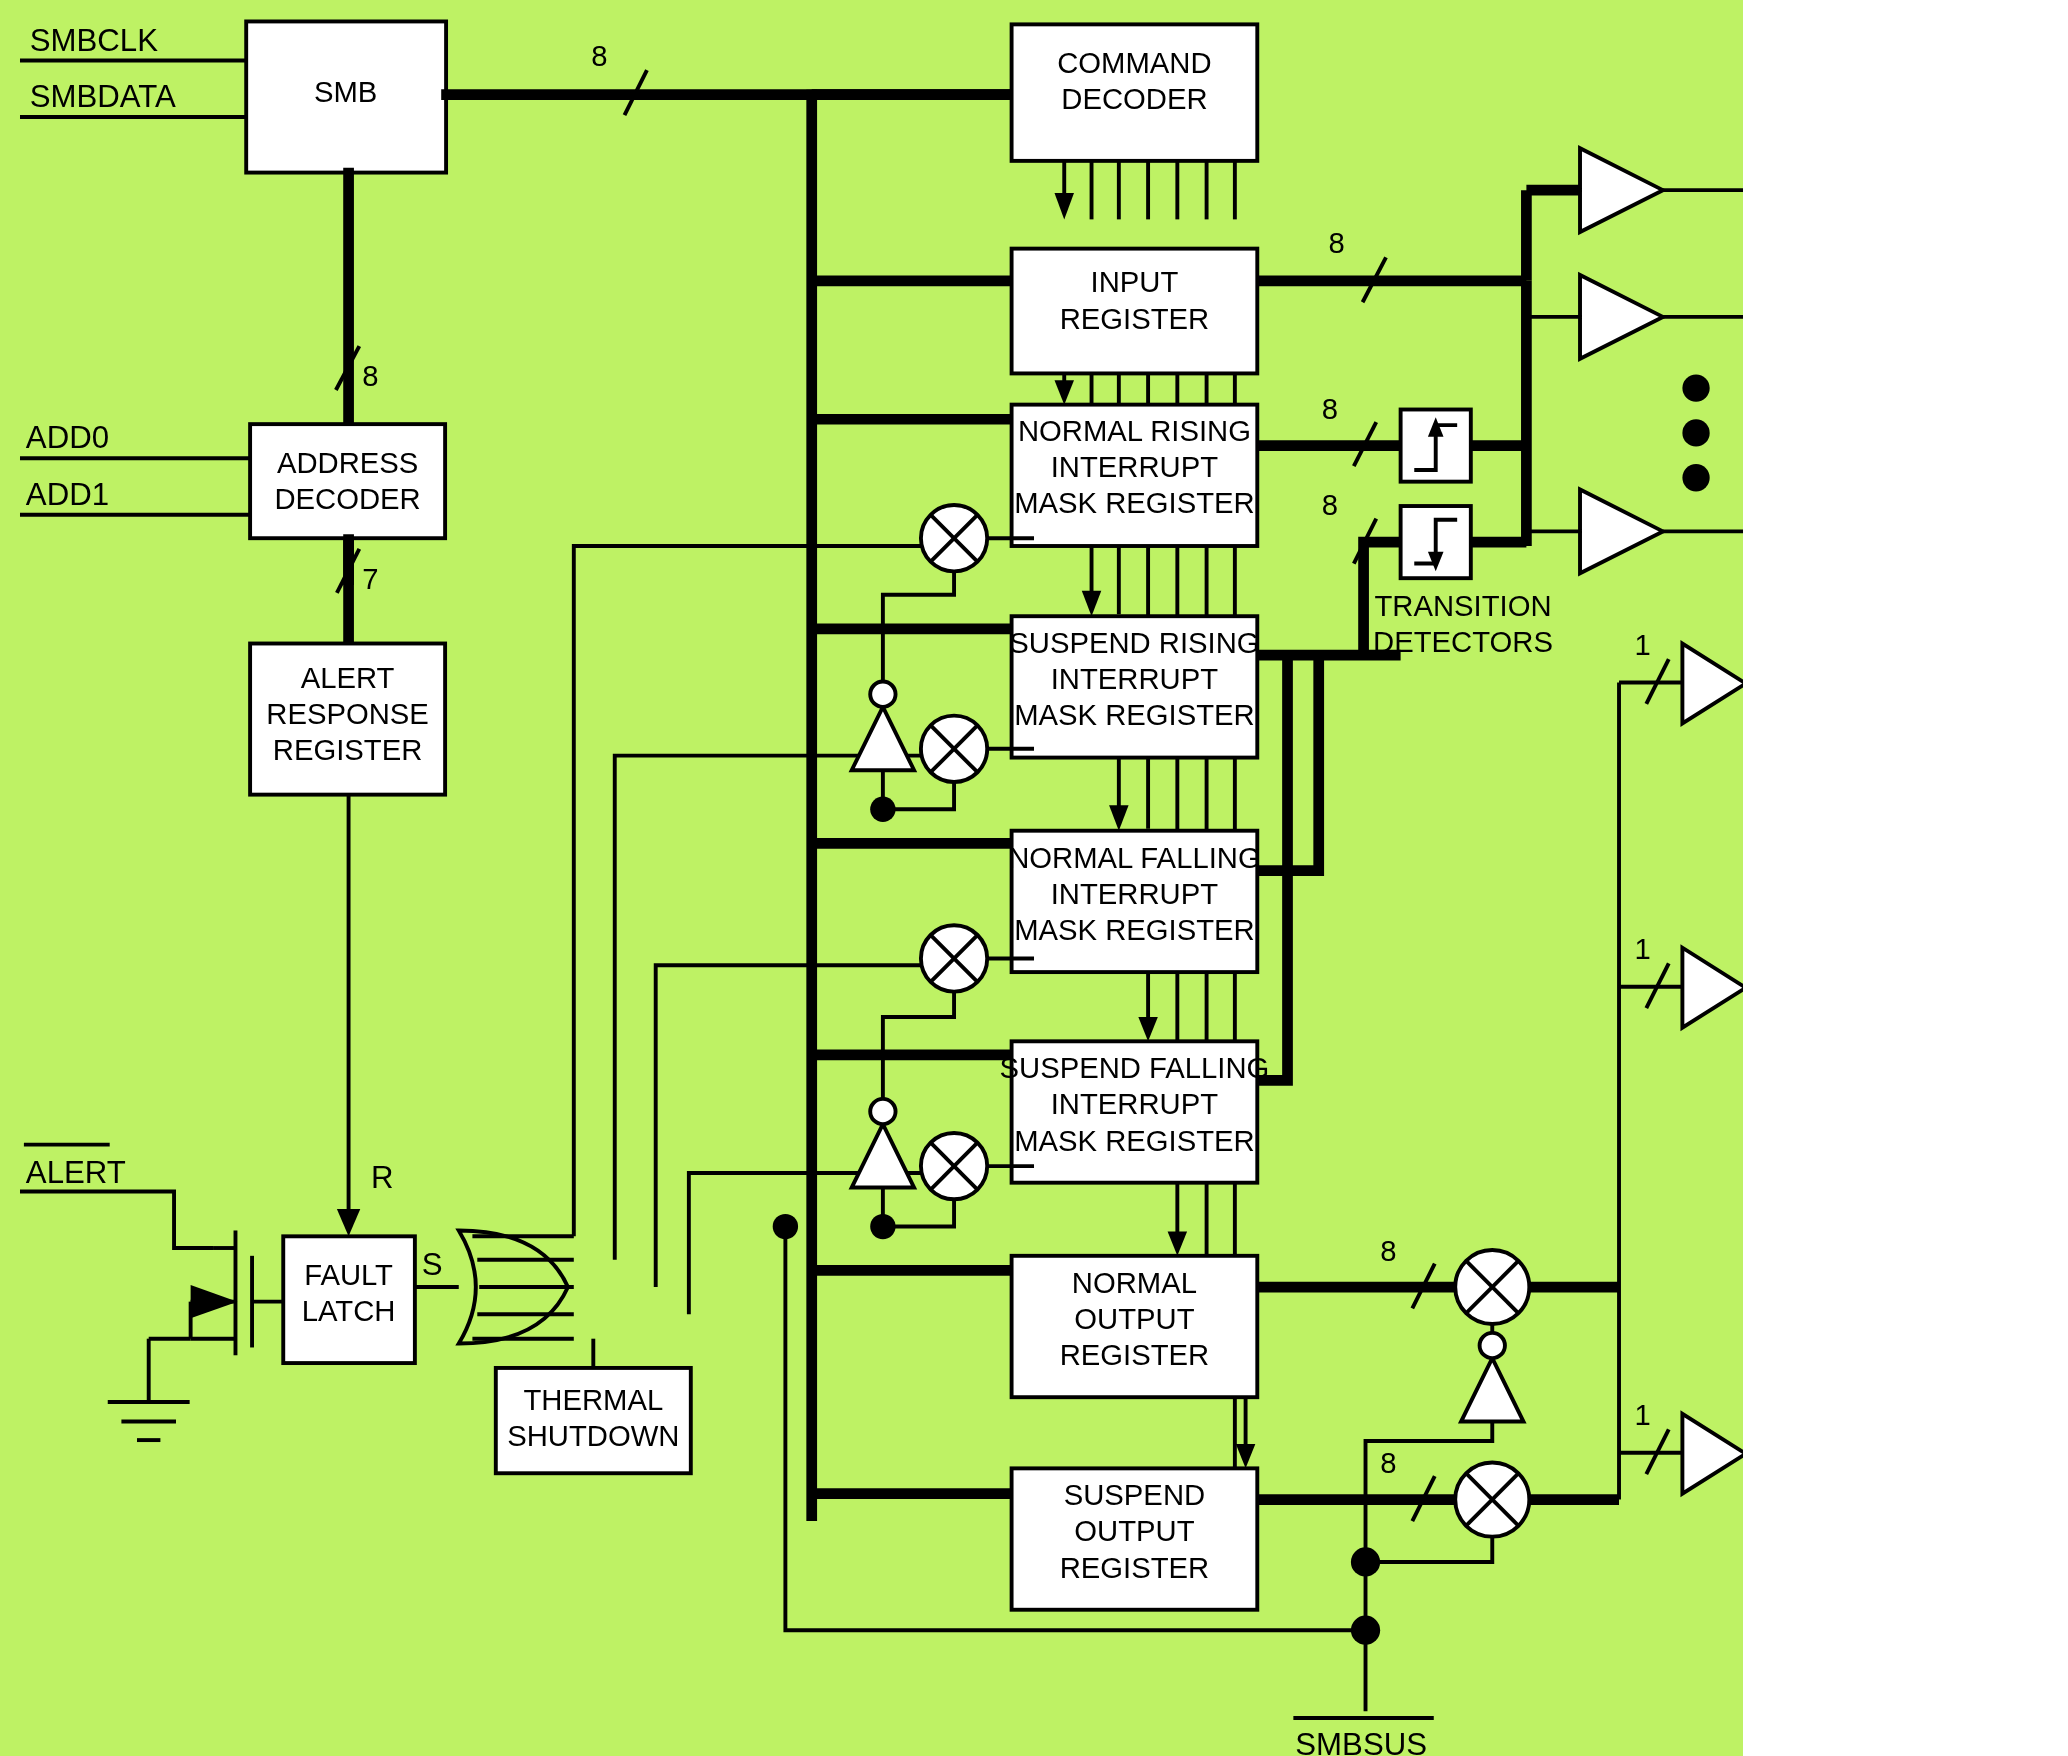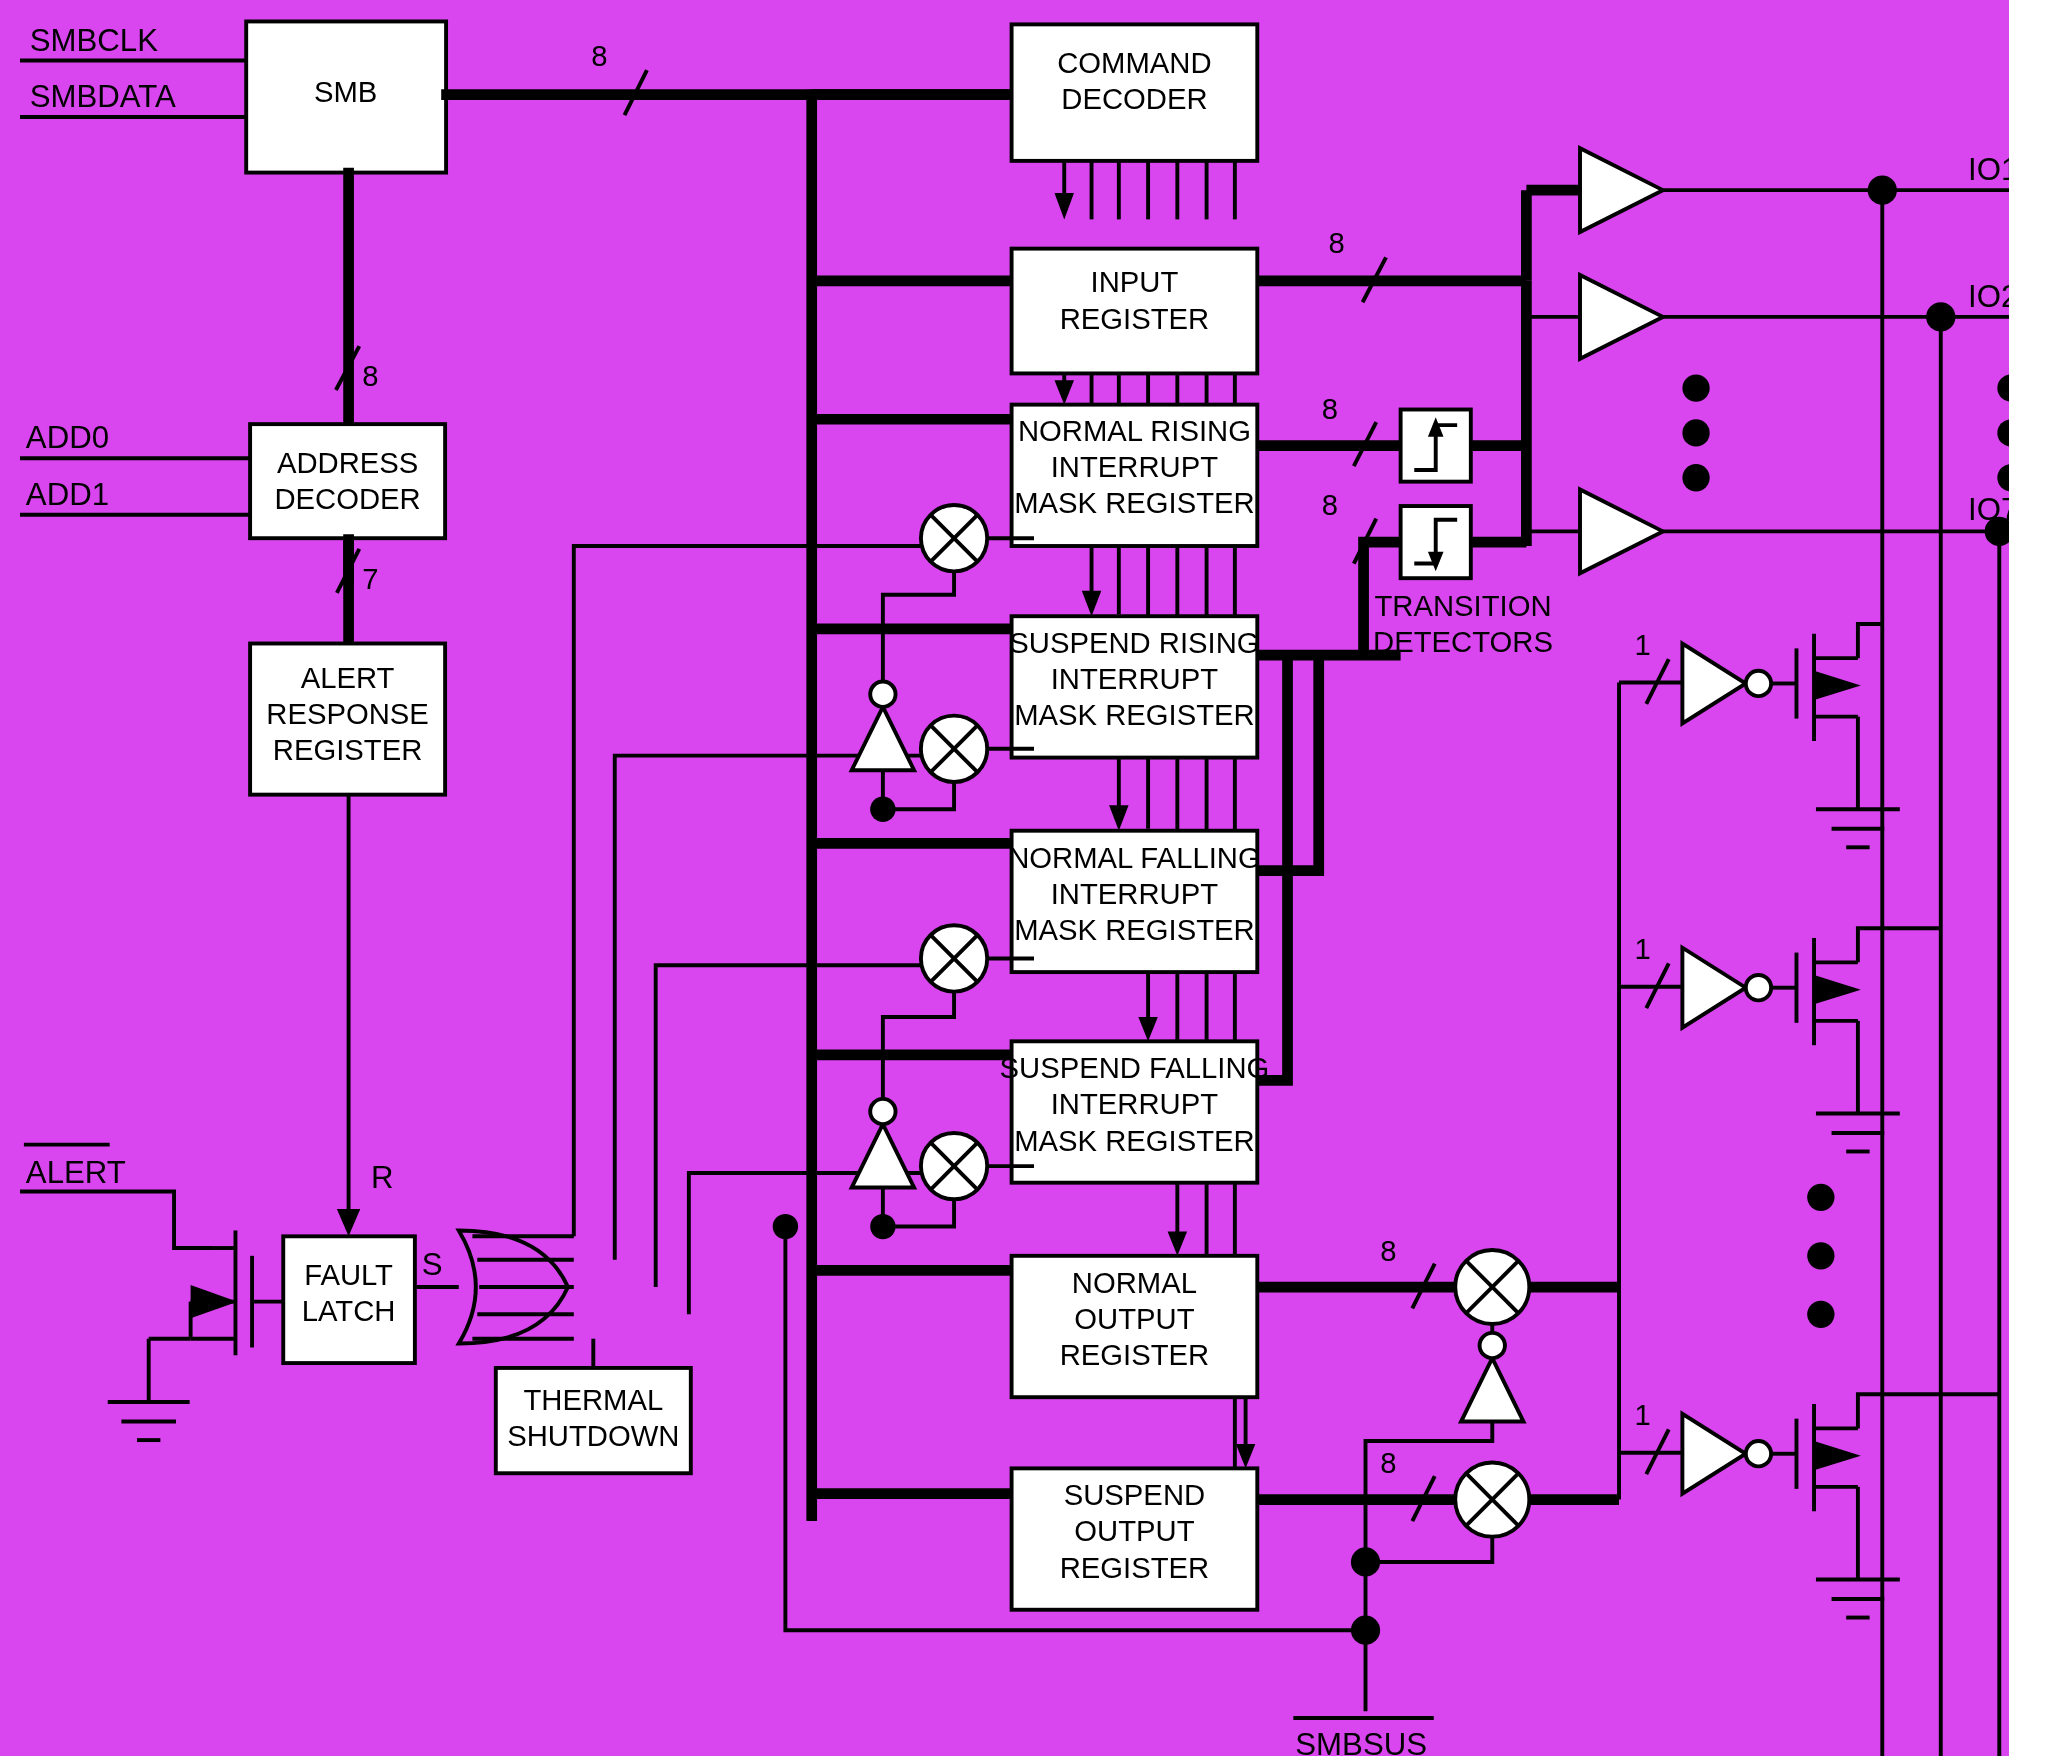--- a/index.html
+++ b/index.html
@@ -1,17 +1,17 @@
 <!DOCTYPE html>
 <html><head>
 <meta charset="utf-8">
 <style>
   html,body{margin:0;padding:0;background:#ffffff;}
   body{font-family:"Liberation Sans", sans-serif;}
-  #stage{position:relative;width:2009px;height:1756px;background:#d946ef;overflow:hidden;}
+  #stage{position:relative;width:1743px;height:1756px;background:#bef264;overflow:hidden;}
   svg{display:block;}
   .blk{fill:#fff;stroke:#000;stroke-width:4;}
   .thin{stroke:#000;stroke-width:4;fill:none;}
   .bus{stroke:#000;stroke-width:11;fill:none;}
   .lbl{font-family:"Liberation Sans", sans-serif;font-size:30px;fill:#000;}
   .lbl-blk{font-family:"Liberation Sans", sans-serif;font-size:30px;fill:#000;text-anchor:middle;}
   .lbl-pin{font-family:"Liberation Sans", sans-serif;font-size:32px;fill:#000;}
   .lbl-sm{font-family:"Liberation Sans", sans-serif;font-size:30px;fill:#000;text-anchor:middle;}
   .dot{fill:#000;}
   .wfill{fill:#fff;stroke:#000;stroke-width:4;}

